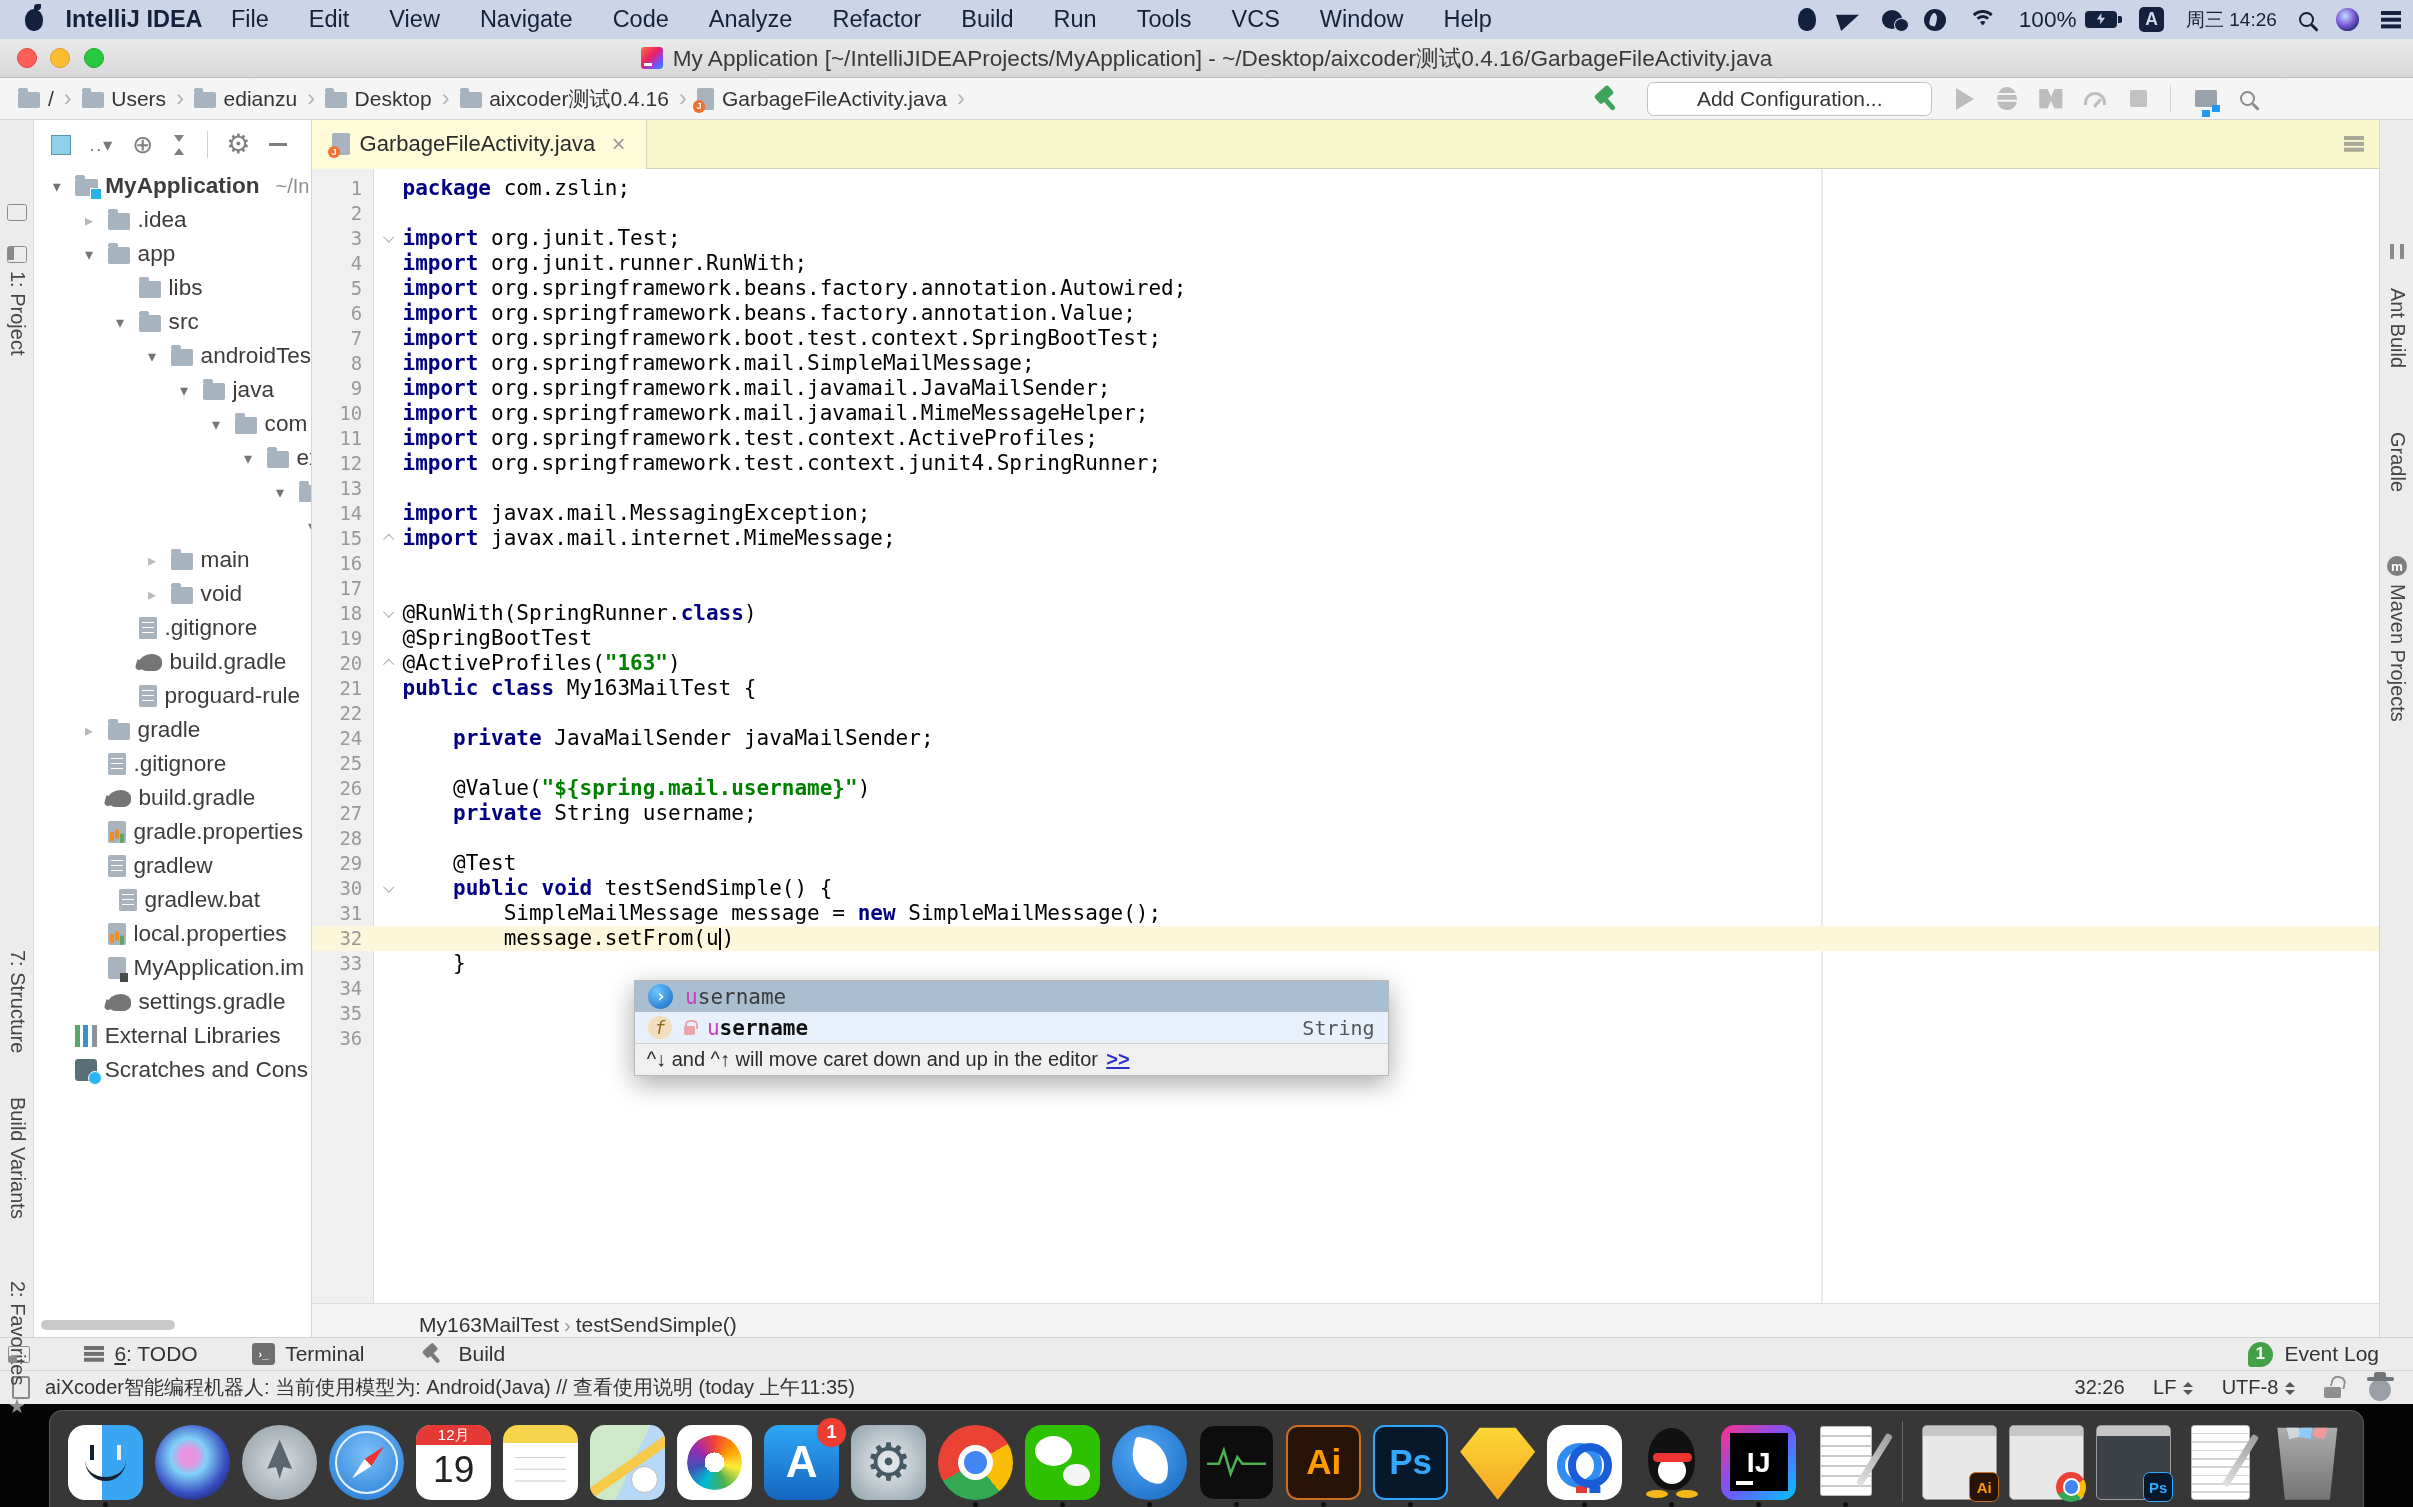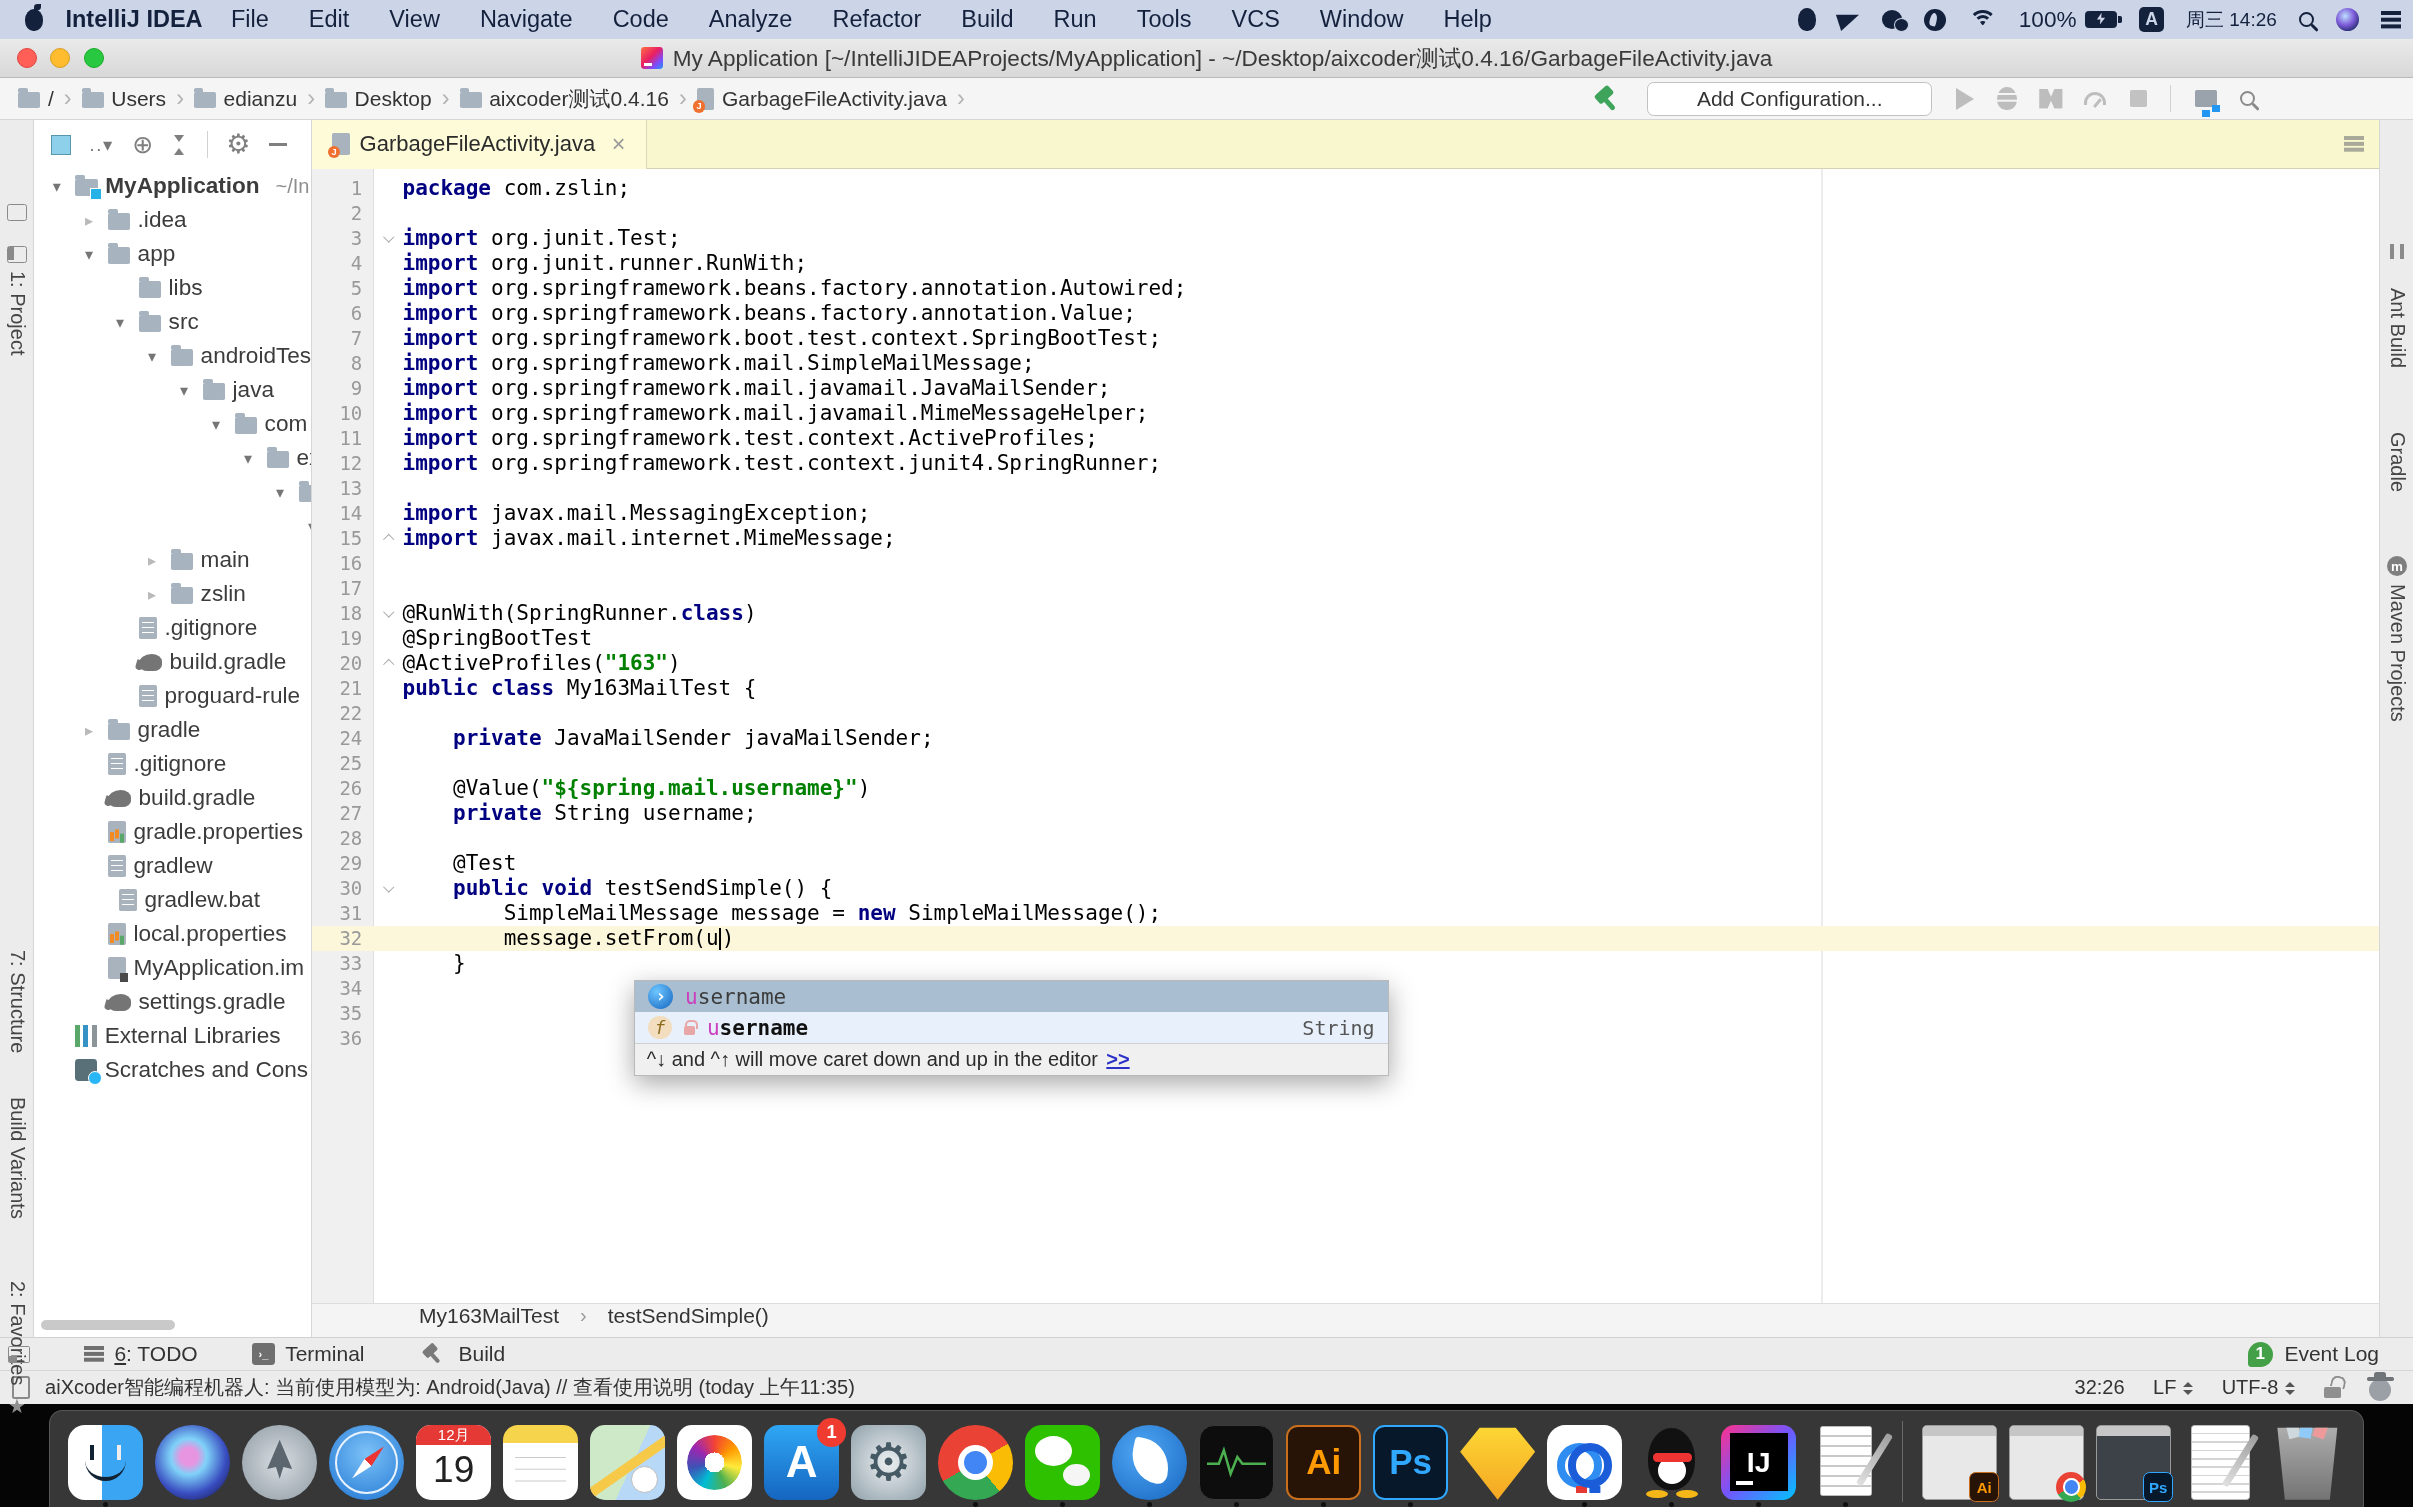--- a/index.html
+++ b/index.html
@@ -156,21 +156,21 @@
   .p-field::after{content:"f";}
   .p-lock{width:11.7px;height:9.2px;background:#e9a6a6;border-radius:1.7px;position:relative;margin-top:6.7px;flex:none;}
   .p-lock::before{content:"";position:absolute;top:-6.7px;left:1.7px;width:8.4px;height:7.5px;border:2.5px solid #e9a6a6;border-bottom:none;border-radius:5px 5px 0 0;}
   .p-prefix{color:#cc3fbe;}
   .prow.sel .p-rest{color:#3b3b3b;}
   .prow.alt .p-rest{color:#111;font-weight:bold;}
   .p-type{margin-left:auto;color:#555;font-size:20px;}
   .pfoot{height:32px;background:#f0f0f0;border-top:0.8px solid #cfcfcf;display:flex;align-items:center;gap:8.4px;padding:0 11.7px;font-size:20px;color:#2b2b2b;font-family:"Liberation Sans",sans-serif;}
   .pfoot a{color:#2a30c8;text-decoration:underline;font-weight:bold;}
 
-  .ed-crumbs{height:34px;background:#f4f4f4;border-top:0.8px solid #ddd;display:flex;align-items:flex-start;gap:21px;padding-left:107px;font-size:21px;color:#333;flex:none;}
+  .ed-crumbs{height:34px;background:#f4f4f4;border-top:0.8px solid #ddd;display:flex;align-items:flex-end;gap:5px;padding-left:107px;font-size:21px;color:#333;flex:none;}
   .edc-sep{color:#999;font-size:20px;}
 
   
   .bottombar{height:33px;background:#ececec;border-top:0.8px solid #d0d0d0;display:flex;align-items:center;gap:54px;padding:0 34px 0 8.4px;font-size:21px;color:#333;}
   .bb-item{display:flex;align-items:center;gap:10px;}
   .ico-win{width:22px;height:17px;border:1.7px solid #8a8a8a;border-radius:1.7px;position:relative;}
   .ico-win::after{content:"";position:absolute;left:0;bottom:0;width:7.5px;height:5.9px;background:#8a8a8a;}
   .ico-todo{width:20px;height:3.4px;background:#6f6f6f;box-shadow:0 5.9px 0 #6f6f6f,0 11.7px 0 #6f6f6f;margin-bottom:11.7px;}
   .ico-term{width:23.5px;height:22px;background:#6f6f6f;border-radius:3.4px;color:#fff;font-size:11px;font-weight:bold;display:flex;align-items:center;justify-content:center;}
   .ico-term::after{content:"›_";}
@@ -465,21 +465,21 @@
             <span class="tlabel"></span>
           </div>
           <div class="trow" style="padding-left: 107px;">
             <span class="arr r">▸</span>
             <span class="t-folder"></span>
             <span class="tlabel">main</span>
           </div>
           <div class="trow" style="padding-left: 107px;">
             <span class="arr r">▸</span>
             <span class="t-folder"></span>
-            <span class="tlabel">zslin</span>
+            <span class="tlabel">void</span>
           </div>
           <div class="trow" style="padding-left: 75px;">
             <span class="arr"></span>
             <span class="t-file"></span>
             <span class="tlabel">.gitignore</span>
           </div>
           <div class="trow" style="padding-left: 75px;">
             <span class="arr"></span>
             <span class="t-gradle"></span>
             <span class="tlabel">build.gradle</span>

